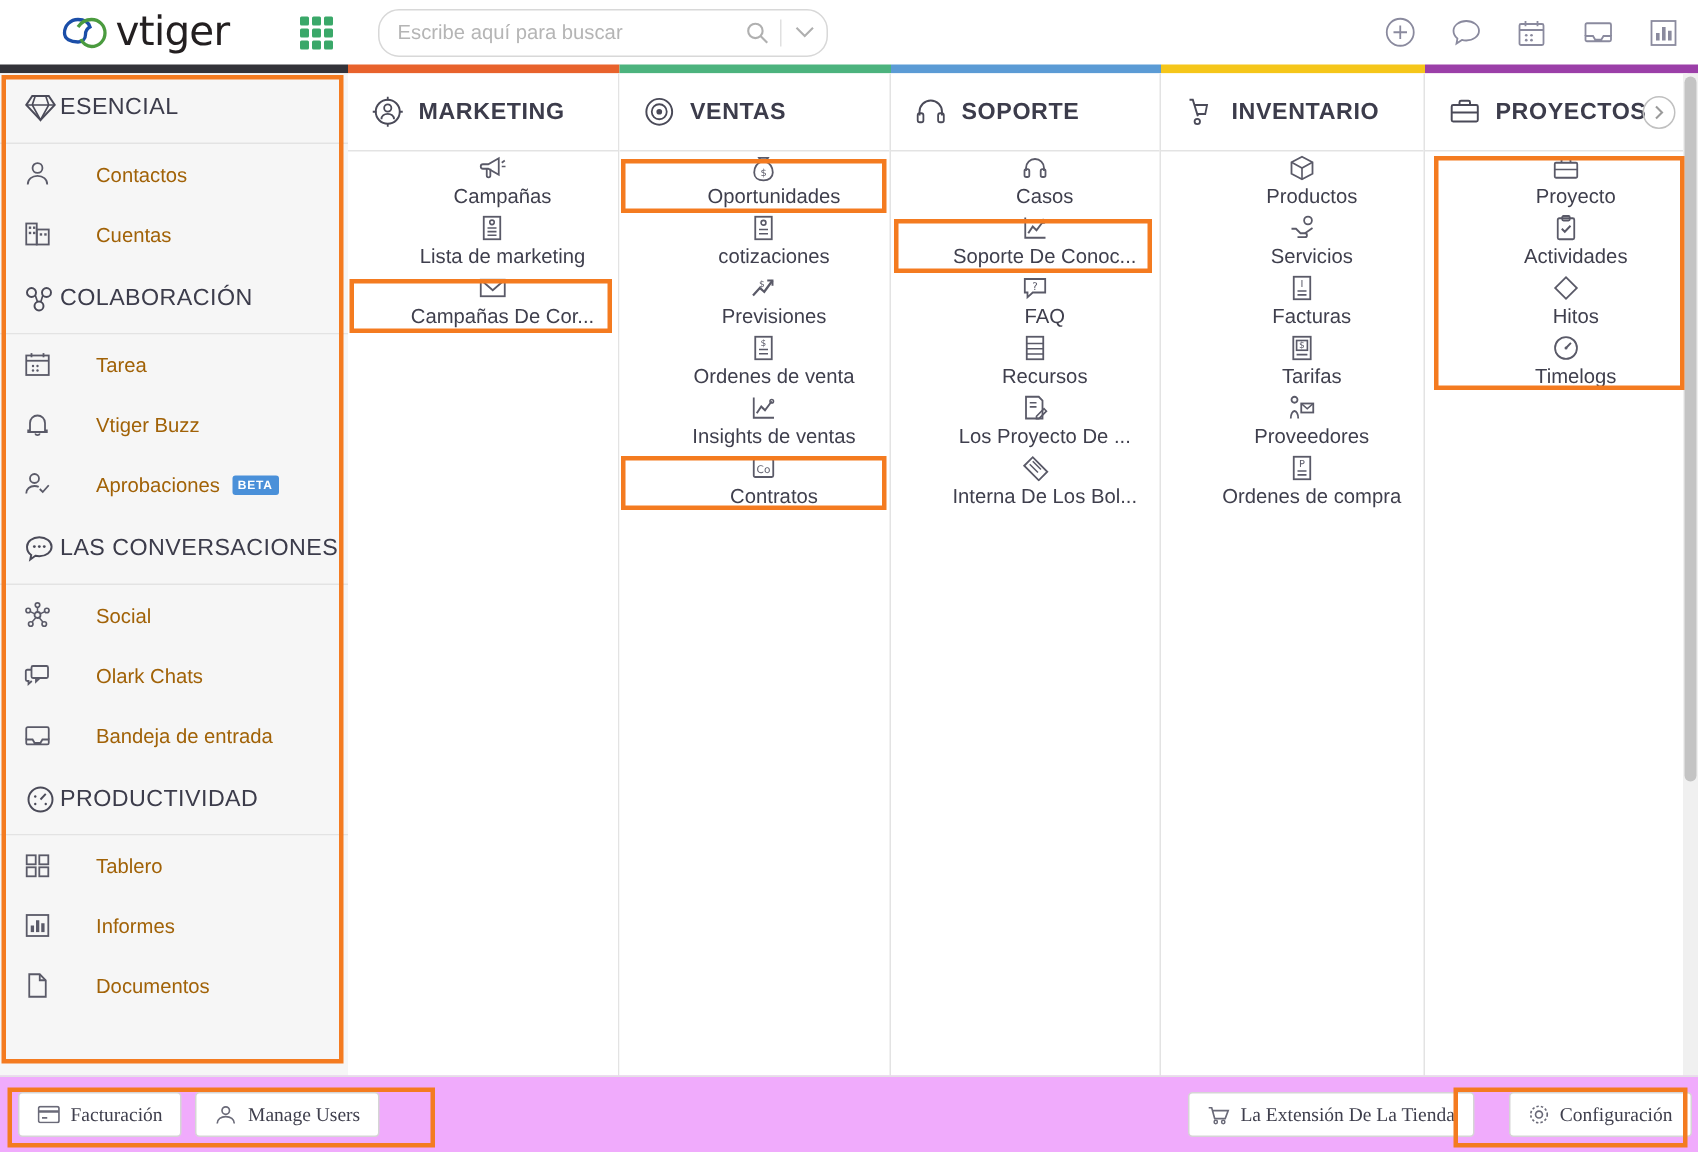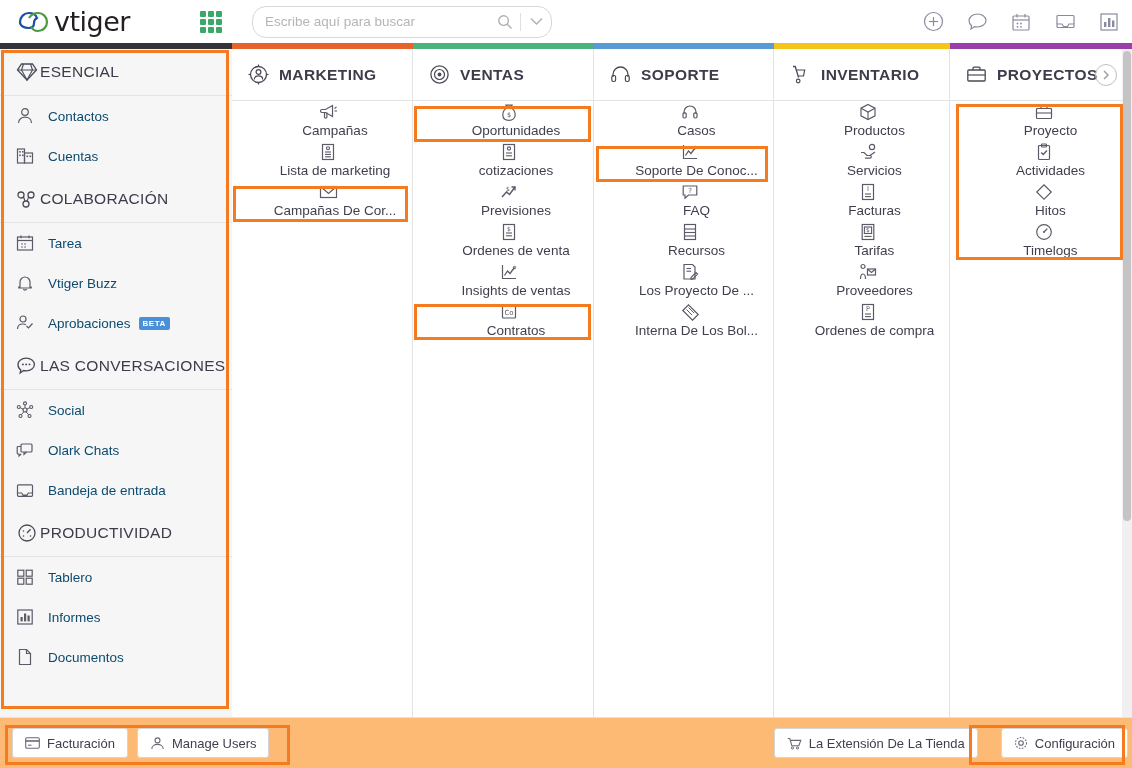--- a/index.html
+++ b/index.html
@@ -9,21 +9,21 @@
     background: #ffffff;
     overflow: hidden;
   }
   .app { position: relative; width: 1132px; height: 768px; }
 
   
   .header {
     position: absolute; top: 0; left: 0; width: 1132px; height: 43px;
     background: #ffffff; display: flex; align-items: center;
   }
-  .logo-wrap { display: flex; align-items: center; margin-left: 16px; width: 160px; }
+  .logo-wrap { display: flex; align-items: center; margin-left: 16px; width: 160px; justify-content: center; }
   .logo-mark { width: 34px; height: 26px; position: relative; margin-right: 4px; }
   .logo-text { font-size: 27px; color: #231f20; letter-spacing: -0.5px; font-family: "DejaVu Sans", sans-serif; }
 
   .grid-icon { width: 22px; height: 22px; margin-left: 24px; display: grid;
     grid-template-columns: repeat(3, 1fr); grid-template-rows: repeat(3, 1fr); gap: 2px; cursor: pointer; }
   .grid-icon span { background: #3aa869; border-radius: 1px; }
 
   .search-box {
     margin-left: 30px; width: 300px; height: 32px; border: 1px solid #d8d8d8;
     border-radius: 14px; display: flex; align-items: center; background: #fff;
@@ -71,31 +71,31 @@
   .item .ilabel { font-size: 13.5px; color: #3f3f4d; margin-left: 10px; white-space: nowrap; }
 
   
   .sec-head { height: 46px; display: flex; align-items: center; padding-left: 16px; background:#f6f6f6; }
   .sec-head .iicon { width: 24px; color: #4a4a58; display:flex; align-items:center; flex:0 0 24px;}
   .sec-head .ilabel { font-size: 15.5px; color: #3c3c4b; letter-spacing: 0.3px; }
   .sep { height: 1px; background: #e3e3e3; margin: 0 0 0 0; }
 
   .sb-item { height: 40px; display:flex; align-items:center; padding-left: 16px; cursor:pointer; background:#f6f6f6;}
   .sb-item .iicon { width: 22px; color:#5a5a68; display:flex; align-items:center; flex:0 0 22px;}
-  .sb-item .ilabel { font-size: 13.5px; color:#0c4a6e; margin-left: 10px; }
+  .sb-item .ilabel { font-size: 13.5px; color:#a16207; margin-left: 26px; }
 
   .beta { margin-left: 8px; background: #4a90d9; color: #fff; font-size: 8px; font-weight: bold;
      padding: 2px 4px; border-radius: 2px; letter-spacing: 0.5px; }
 
   
   .hl { position: absolute; border: 3px solid #f47b20; pointer-events: none; z-index: 20; }
 
   
   .footer { position: absolute; bottom: 0; left: 0; width: 1132px; height: 51px;
-     background: #fdba74; border-top: 1px solid #e3e3e3; display: flex; align-items: center; }
+     background: #f0abfc; border-top: 1px solid #e3e3e3; display: flex; align-items: center; font-family: Liberation Serif, serif; }
   .btn { height: 30px; border: 1px solid #d5d5d5; background: #fff; border-radius: 3px;
      display: inline-flex; align-items: center; padding: 0 12px; font-size: 13px; color: #3f3f4d;
      cursor: pointer; white-space: nowrap; }
   .btn .bicon { margin-right: 7px; color: #6a6a78; display:flex; align-items:center;}
   .footer-left { display: flex; gap: 9px; margin-left: 12px; }
   .footer-right { position: absolute; right: 4px; display: flex; gap: 23px; }
 
   
   .scrollbar { position: absolute; right: 0; top: 49px; width: 10px; height: 668px; background: #f0f0f0; }
   .scrollthumb { position: absolute; right: 1px; top: 2px; width: 8px; height: 470px; background: #c4c4c4; border-radius: 4px; }

